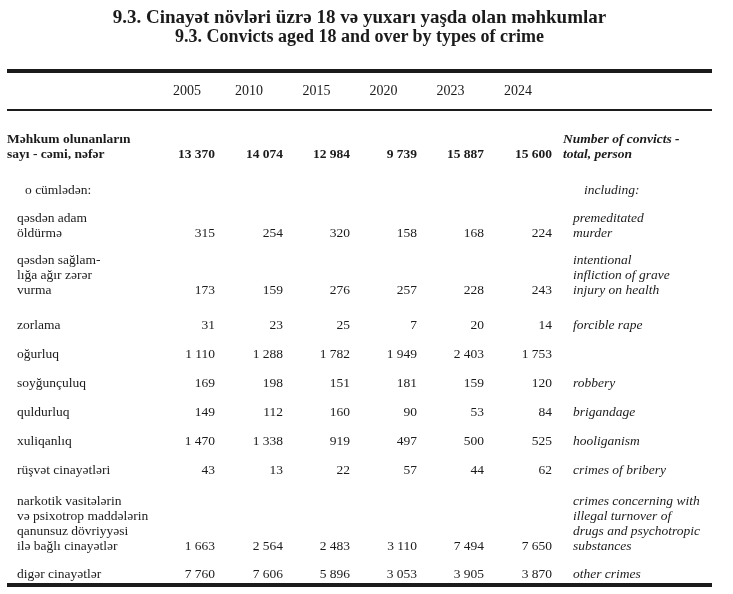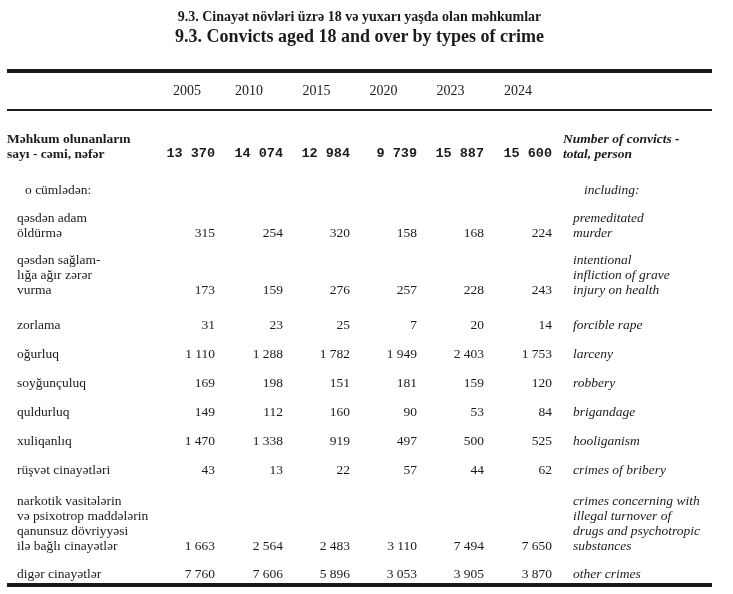--- a/index.html
+++ b/index.html
@@ -20,21 +20,21 @@
     position: absolute;
     left: 7px;
     top: 0;
     width: 705px;
   }
   .titles {
     text-align: center;
     padding-top: 7px;
   }
   .title-az {
-    font-size: 14px;
+    font-size: 19px;
     font-weight: bold;
     line-height: 19px;
   }
   .title-en {
     font-size: 18px;
     font-weight: bold;
     line-height: 20px;
   }
   .rule-thick {
     height: 4px;
@@ -77,21 +77,21 @@
     text-align: right;
   }
   .cell-en {
     white-space: pre-line;
     font-style: italic;
     padding-left: 21px;
   }
   
   .row--total { margin-bottom: 17px; padding-top: 20px; }
   .row--total .cell-az { font-weight: bold; padding-left: 0; }
-  .row--total .cell-val { font-weight: bold; font-family: Liberation Mono, monospace; }
+  .row--total .cell-val { font-weight: bold; }
   .row--total .cell-en { font-weight: bold; padding-left: 11px; }
   
   .row--subheader { margin-bottom: 13px; padding-top: 4px; }
   .row--subheader .cell-az { padding-left: 18px; }
   .row--subheader .cell-en { padding-left: 32px; }
   
   .row--murder { margin-bottom: 12px; }
   .row--injury { margin-bottom: 20px; }
   .row--bribery { margin-bottom: 16px; }
   .row--drugs { margin-bottom: 13px; }
@@ -183,21 +183,20 @@
     <div class="cell-en">forcible rape</div>
   </div>
         <div class="grid-cols trow row--item">
     <div class="cell-az">oğurluq</div>
     <div class="cell-val">1 110</div>
     <div class="cell-val">1 288</div>
     <div class="cell-val">1 782</div>
     <div class="cell-val">1 949</div>
     <div class="cell-val">2 403</div>
     <div class="cell-val">1 753</div>
-    <div class="cell-en">larceny</div>
   </div>
         <div class="grid-cols trow row--item">
     <div class="cell-az">soyğunçuluq</div>
     <div class="cell-val">169</div>
     <div class="cell-val">198</div>
     <div class="cell-val">151</div>
     <div class="cell-val">181</div>
     <div class="cell-val">159</div>
     <div class="cell-val">120</div>
     <div class="cell-en">robbery</div>

